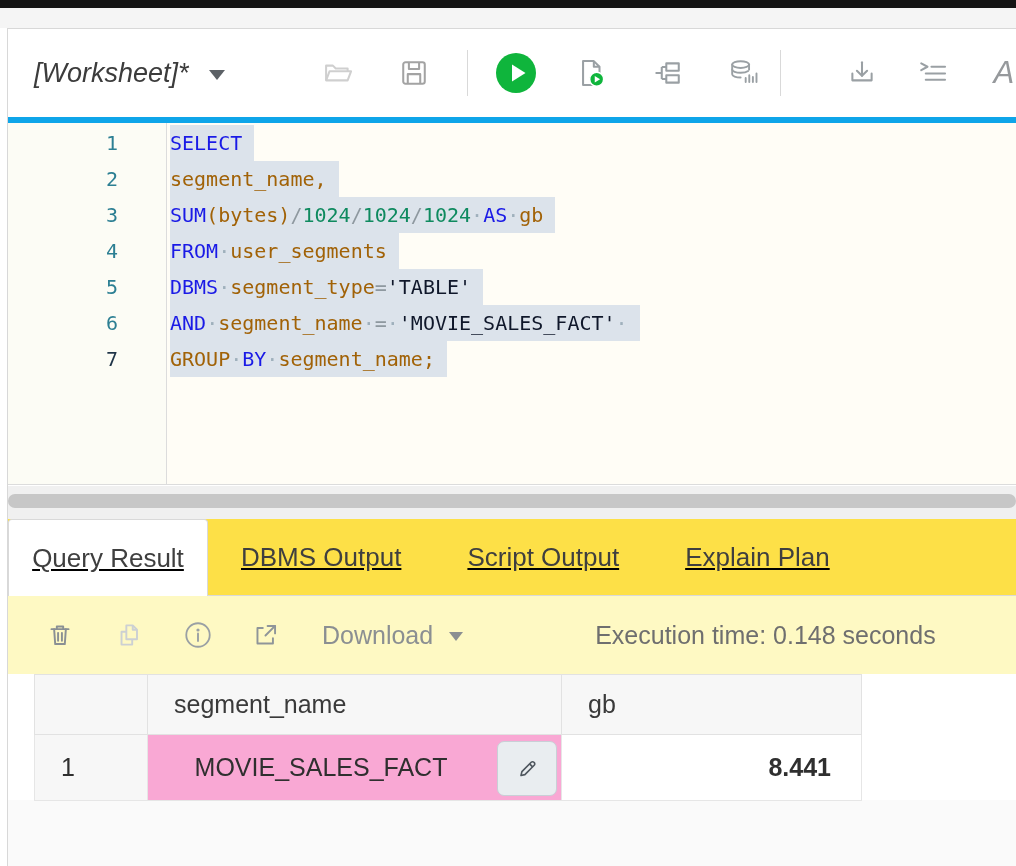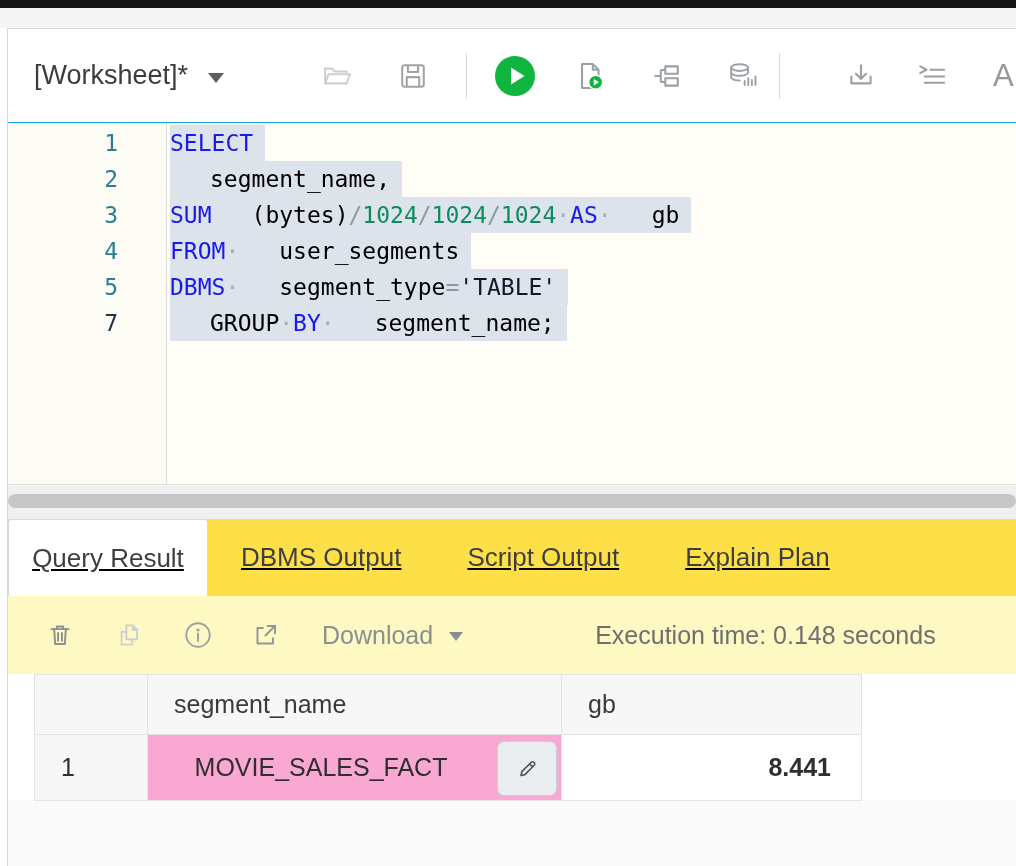--- a/index.html
+++ b/index.html
@@ -3,43 +3,43 @@
 <meta charset="utf-8">
 <style>
   html,body{margin:0;padding:0;width:1016px;height:866px;overflow:hidden;background:#fff;
     font-family:"Liberation Sans",sans-serif;-webkit-font-smoothing:antialiased;}
   
   .top-black{position:absolute;left:0;top:0;width:1016px;height:8px;background:#151515;}
   .top-strip{position:absolute;left:0;top:8px;width:1016px;height:20px;background:#f5f5f5;}
   .panel{position:absolute;left:7px;top:28px;width:1009px;height:838px;background:#fff;
     border-top:1px solid #d8d8d8;border-left:1px solid #d8d8d8;box-sizing:border-box;overflow:hidden;}
   
-  .toolbar1{position:absolute;left:0;top:0;width:100%;height:94px;border-bottom:1px solid #0ea5e9;
-    display:flex;align-items:center;box-sizing:border-box;background:#fff;}
+  .toolbar1{position:absolute;left:0;top:0;width:100%;height:94px;border-bottom:6px solid #0ea5e9;
+    display:flex;align-items:center;box-sizing:border-box;background:#fff;font-style:italic;}
   .ws-btn{display:flex;align-items:center;margin-left:26px;cursor:default;}
   .ws-title{font-size:27px;color:#3c3c3c;}
   .caret-down{width:0;height:0;border-left:8px solid transparent;border-right:8px solid transparent;
     border-top:10px solid #5c6166;margin-left:20px;margin-top:4px;}
   .tb-icon{flex:0 0 auto;display:flex;align-items:center;justify-content:center;}
   .tb-sep{width:1px;height:46px;background:#d9d9d9;flex:0 0 auto;}
   .aa-label{font-size:31px;color:#96999c;margin-left:45px;letter-spacing:1px;}
   
   .editor{position:absolute;left:0;top:94px;width:100%;height:362px;background:#fffdf6;
     border-bottom:1px solid #dcdcdc;box-sizing:border-box;}
   .gutter-bg{position:absolute;left:0;top:0;bottom:0;width:158px;background:#fcfcf5;border-right:1px solid #dcdcdc;}
   .editor-lines{position:absolute;left:0;top:2px;right:0;}
-  .line{height:36px;line-height:36px;font-family:"DejaVu Sans Mono",monospace;font-size:23px;white-space:pre;}
+  .line{height:36px;line-height:36px;font-family:"DejaVu Sans Mono",monospace;font-size:20px;white-space:pre;}
   .ln{display:inline-block;width:158px;text-align:right;padding-right:48px;box-sizing:border-box;
     color:#2c7f93;vertical-align:top;}
   .ln.current{color:#1e3347;}
   .lc{display:inline-block;padding-left:4px;vertical-align:top;}
   .sel{background:#dce3eb;display:inline-block;}
   .tail{display:inline-block;width:12px;}
   .tk-kw{color:#1a1ae6;}
-  .tk-id{color:#000000;padding-left:40px;}
+  .tk-id{color:#a16207;}
   .tk-num{color:#0f8a5f;}
   .tk-op{color:#8e989f;}
   .tk-str{color:#0f172a;}
   .tk-ws{color:#9fb0bc;}
   
   .splitzone{position:absolute;left:0;top:457px;width:100%;height:33px;background:#f0f0f0;}
   .splitbar{position:absolute;left:0;top:8px;width:100%;height:14px;background:#c7c7c7;border-radius:7px;}
   
   .tabstrip{position:absolute;left:0;top:490px;width:100%;height:77px;background:#fde047;display:flex;text-decoration:underline;}
   .tabstrip::after{content:"";position:absolute;left:0;right:0;bottom:0;height:1px;background:#d9d9d9;z-index:1;}
@@ -175,20 +175,21 @@
   </div>
 
   <div class="editor">
     <div class="gutter-bg"></div>
     <div class="editor-lines">
         <div class="line"><span class="ln">1</span><span class="lc"><span class="sel"><span class="tk-kw">SELECT</span><span class="tail">&nbsp;</span></span></span></div>
         <div class="line"><span class="ln">2</span><span class="lc"><span class="sel"><span class="tk-id">segment_name,</span><span class="tail">&nbsp;</span></span></span></div>
         <div class="line"><span class="ln">3</span><span class="lc"><span class="sel"><span class="tk-kw">SUM</span><span class="tk-id">(bytes)</span><span class="tk-op">/</span><span class="tk-num">1024</span><span class="tk-op">/</span><span class="tk-num">1024</span><span class="tk-op">/</span><span class="tk-num">1024</span><span class="tk-ws">·</span><span class="tk-kw">AS</span><span class="tk-ws">·</span><span class="tk-id">gb</span><span class="tail">&nbsp;</span></span></span></div>
         <div class="line"><span class="ln">4</span><span class="lc"><span class="sel"><span class="tk-kw">FROM</span><span class="tk-ws">·</span><span class="tk-id">user_segments</span><span class="tail">&nbsp;</span></span></span></div>
         <div class="line"><span class="ln">5</span><span class="lc"><span class="sel"><span class="tk-kw">DBMS</span><span class="tk-ws">·</span><span class="tk-id">segment_type</span><span class="tk-op">=</span><span class="tk-str">'TABLE'</span><span class="tail">&nbsp;</span></span></span></div>
+        <div class="line"><span class="ln">6</span><span class="lc"><span class="sel"><span class="tk-kw">AND</span><span class="tk-ws">·</span><span class="tk-id">segment_name</span><span class="tk-ws">·</span><span class="tk-op">=</span><span class="tk-ws">·</span><span class="tk-str">'MOVIE_SALES_FACT'</span><span class="tk-ws">·</span><span class="tail">&nbsp;</span></span></span></div>
         <div class="line"><span class="ln current">7</span><span class="lc"><span class="sel"><span class="tk-id">GROUP</span><span class="tk-ws">·</span><span class="tk-kw">BY</span><span class="tk-ws">·</span><span class="tk-id">segment_name;</span><span class="tail">&nbsp;</span></span></span></div>
       </div>
   </div>
 
   <div class="splitzone">
     <div class="splitbar"></div>
   </div>
 
   <div class="tabstrip">
       <div class="tab active">Query Result</div>

